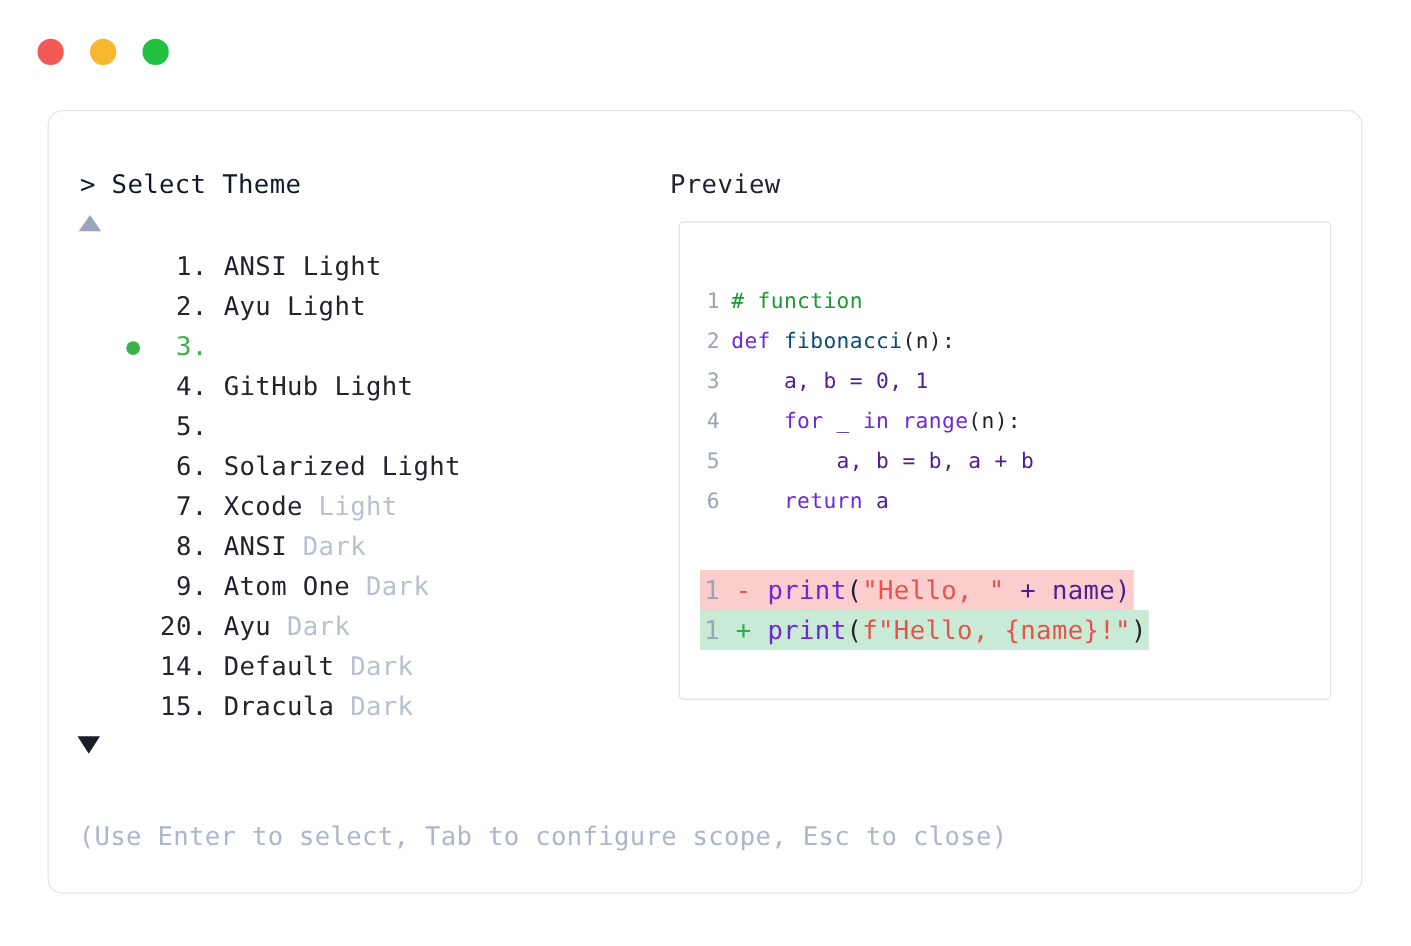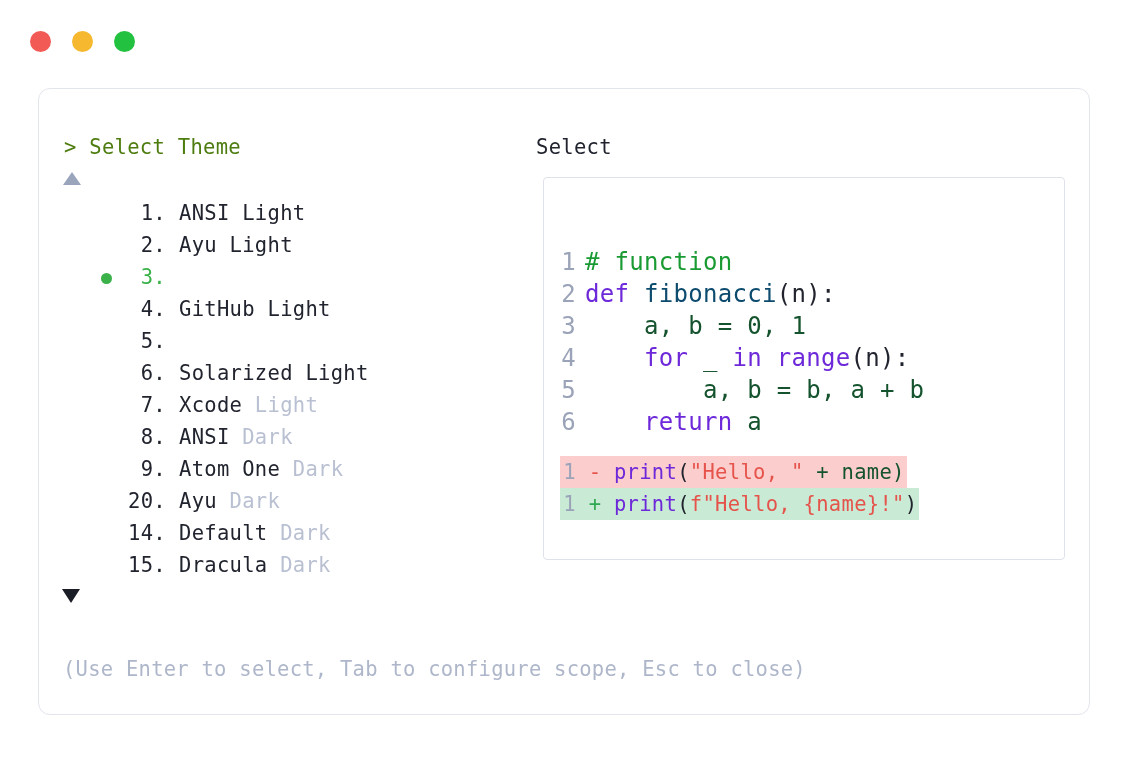--- a/index.html
+++ b/index.html
@@ -41,21 +41,21 @@
     background: #ffffff;
   }
 
   
   #prompt-header {
     position: absolute;
     left: 25px;
     top: 46px;
     font-size: 20.5px;
     letter-spacing: 0.3px;
-    color: #4d7c0f;
+    color: #0f172a;
     white-space: pre;
   }
   #preview-header {
     position: absolute;
     left: 497px;
     top: 46px;
     font-size: 20.5px;
     letter-spacing: 0.3px;
     color: #21242e;
     white-space: pre;
@@ -145,38 +145,38 @@
     width: 522px;
     height: 383px;
     box-sizing: border-box;
     border: 1.6px solid #dfe2ea;
     border-radius: 4px;
     background: #ffffff;
   }
   #code-block {
     position: absolute;
     left: 16px;
-    top: 68px;
-    font-size: 24px;
+    top: 47px;
+    font-size: 17px;
     line-height: 32px;
     letter-spacing: 0.3px;
     white-space: pre;
   }
   .code-line {
     height: 32px;
     white-space: pre;
   }
   .ln {
     display: inline-block;
     width: 16px;
     text-align: right;
     color: #9aa3b8;
   }
   .gap { display: inline-block; width: 9px; }
-  .tok-plain   { color: #14532d; }
+  .tok-plain   { color: #4c1d95; }
   .tok-comment { color: #1a9a33; }
   .tok-kw      { color: #6d28d9; }
   .tok-fn      { color: #0c4a6e; }
   .tok-str     { color: #e5534b; }
   .tok-punct   { color: #21242e; }
 
   
   #diff-block {
     position: absolute;
     left: 16px;
@@ -203,21 +203,21 @@
 
 <div id="window-dots">
   <div class="dot" style="background: rgb(242, 90, 85);"></div>
   <div class="dot" style="background: rgb(245, 184, 46);"></div>
   <div class="dot" style="background: rgb(34, 193, 63);"></div>
 </div>
 
 <div id="theme-picker-card">
 
   <div id="prompt-header">&gt; Select Theme</div>
-  <div id="preview-header">Select</div>
+  <div id="preview-header">Preview</div>
 
   <div id="scroll-up-arrow"></div>
   <div id="scroll-down-arrow"></div>
 
   <div id="theme-list">
       <div class="theme-row"><span class="row-num">1.</span><span class="row-name">ANSI <span class="row-suffix">Light</span></span></div>
       <div class="theme-row"><span class="row-num">2.</span><span class="row-name">Ayu <span class="row-suffix">Light</span></span></div>
       <div class="theme-row selected"><span class="bullet"></span><span class="row-num">3.</span></div>
       <div class="theme-row"><span class="row-num">4.</span><span class="row-name">GitHub <span class="row-suffix">Light</span></span></div>
       <div class="theme-row"><span class="row-num">5.</span></div>

